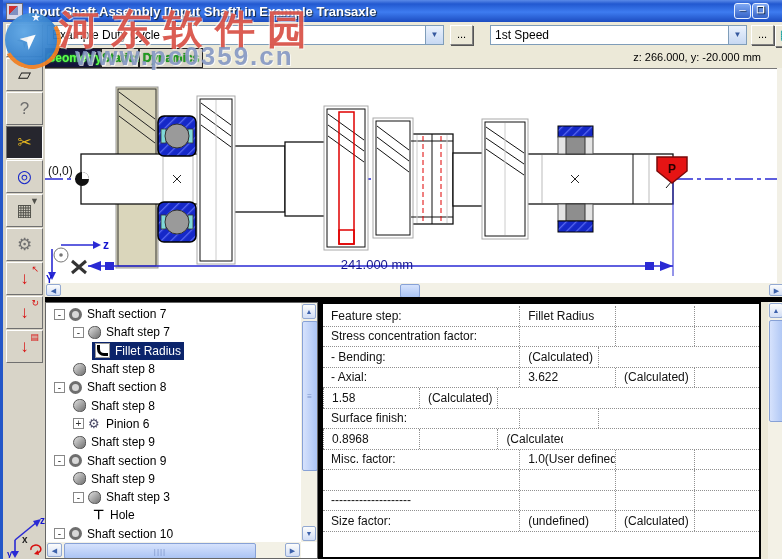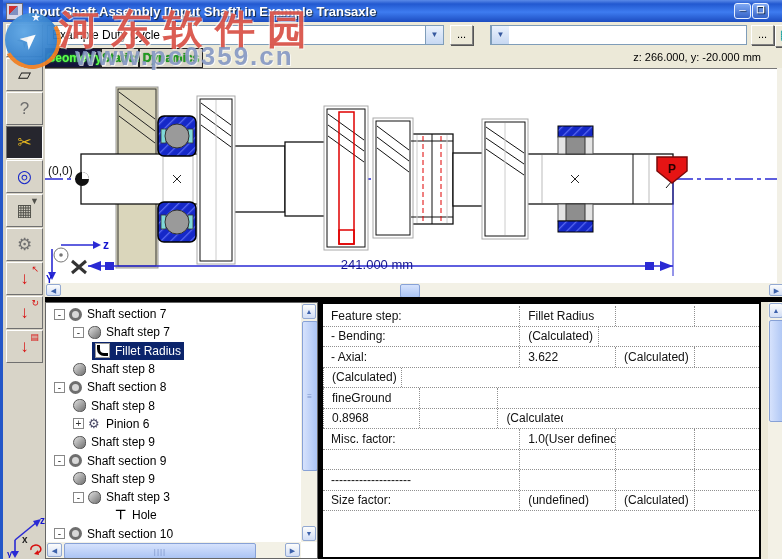--- a/index.html
+++ b/index.html
@@ -132,20 +132,21 @@
     <span class="winbtn" id="btn-max">❐</span>
   </div>
 
   <div id="toolbar-row">
     <div class="combo" id="combo-duty">
       <span class="cv">Example Duty Cycle</span>
       <span class="arrow">▼</span>
     </div>
     <div class="dots-btn" id="dots-duty">...</div>
     <div class="combo" id="combo-speed">
+      <span class="cv">1st Speed</span>
       <span class="arrow">▼</span>
     </div>
     <div class="dots-btn" id="dots-speed">...</div>
     <div id="grid-btn">▦</div>
   </div>
 
   <div id="tab-row">
     <div class="tab active" id="tab-geometry">Geometry</div>
     <div class="tab" id="tab-statics">Statics</div>
     <div class="tab" id="tab-dynamics">Dynamics</div>
@@ -394,21 +395,21 @@
             <span>Shaft step 9</span>
           </span>
         </div>
         <div class="trow" style="padding-left: 27px;">
           <span class="trow-inner" style="display: flex; align-items: center;">
             <span class="box">-</span>
             <span class="ti ti-step"></span>
             <span>Shaft step 3</span>
           </span>
         </div>
-        <div class="trow" style="padding-left: 68px;">
+        <div class="trow" style="padding-left: 46px;">
           <span class="trow-inner" style="display: flex; align-items: center;">
             <span class="ti ti-hole"></span>
             <span>Hole</span>
           </span>
         </div>
         <div class="trow" style="padding-left: 8px;">
           <span class="trow-inner" style="display: flex; align-items: center;">
             <span class="box">-</span>
             <span class="ti ti-section"></span>
             <span>Shaft section 10</span>
@@ -438,36 +439,43 @@
 
   <div id="table-panel">
     <div id="prop-rows">
         <div class="prow">
           <span class="pc pc1">Feature step:</span>
           <span class="pc pc2">Fillet Radius</span>
           <span class="pc pc3"></span>
           <span class="pc pc4"></span>
         </div>
         <div class="prow">
+          <span class="pc pc1">Stress concentration factor:</span>
+          <span class="pc pc2"></span>
+          <span class="pc pc3"></span>
+          <span class="pc pc4"></span>
+        </div>
+        <div class="prow">
           <span class="pc pc1">- Bending:</span>
           <span class="pc pc3">(Calculated)</span>
           <span class="pc pc4"></span>
         </div>
         <div class="prow">
           <span class="pc pc1">- Axial:</span>
           <span class="pc pc2">3.622</span>
           <span class="pc pc3">(Calculated)</span>
           <span class="pc pc4"></span>
         </div>
         <div class="prow">
+          <span class="pc pc2">1.58</span>
           <span class="pc pc3">(Calculated)</span>
           <span class="pc pc4"></span>
         </div>
         <div class="prow">
-          <span class="pc pc2">fineGround</span>
+          <span class="pc pc1">Surface finish:</span>
           <span class="pc pc3"></span>
           <span class="pc pc4"></span>
         </div>
         <div class="prow">
           <span class="pc pc2">0.8968</span>
           <span class="pc pc3"></span>
           <span class="pc pc4">(Calculated)</span>
         </div>
         <div class="prow">
           <span class="pc pc1">Misc. factor:</span>

